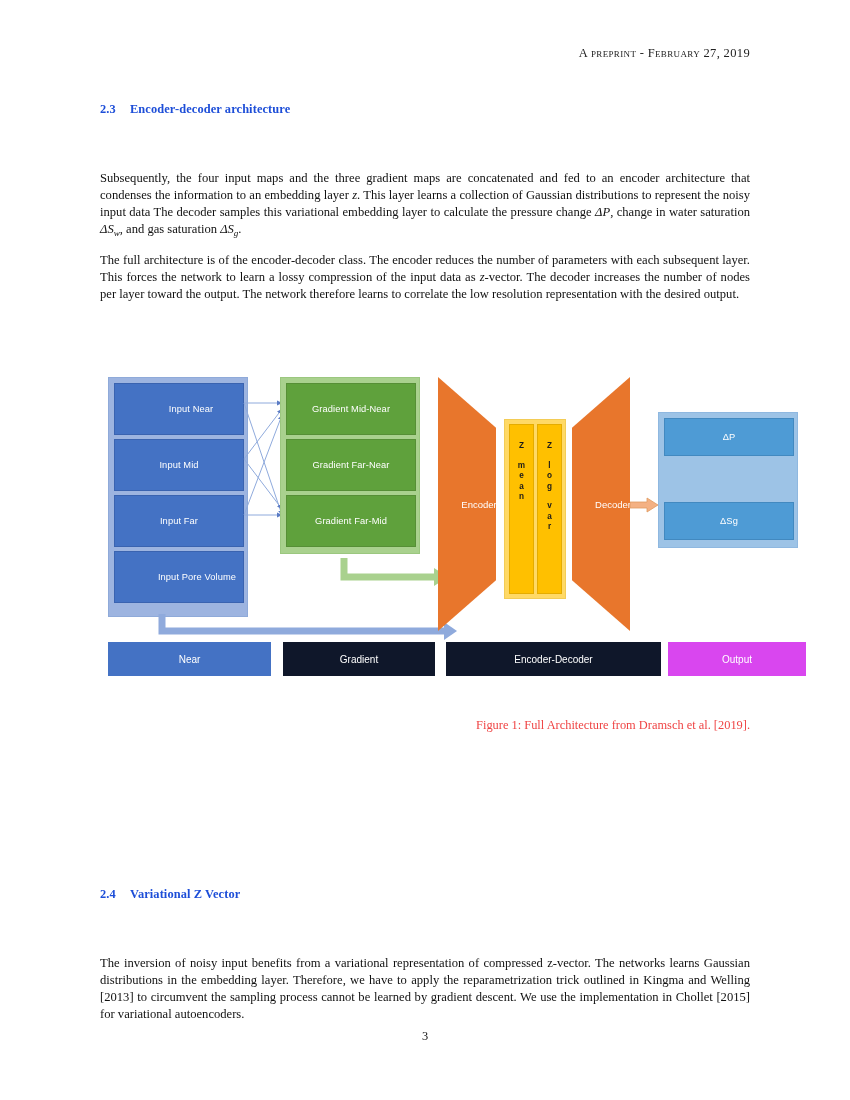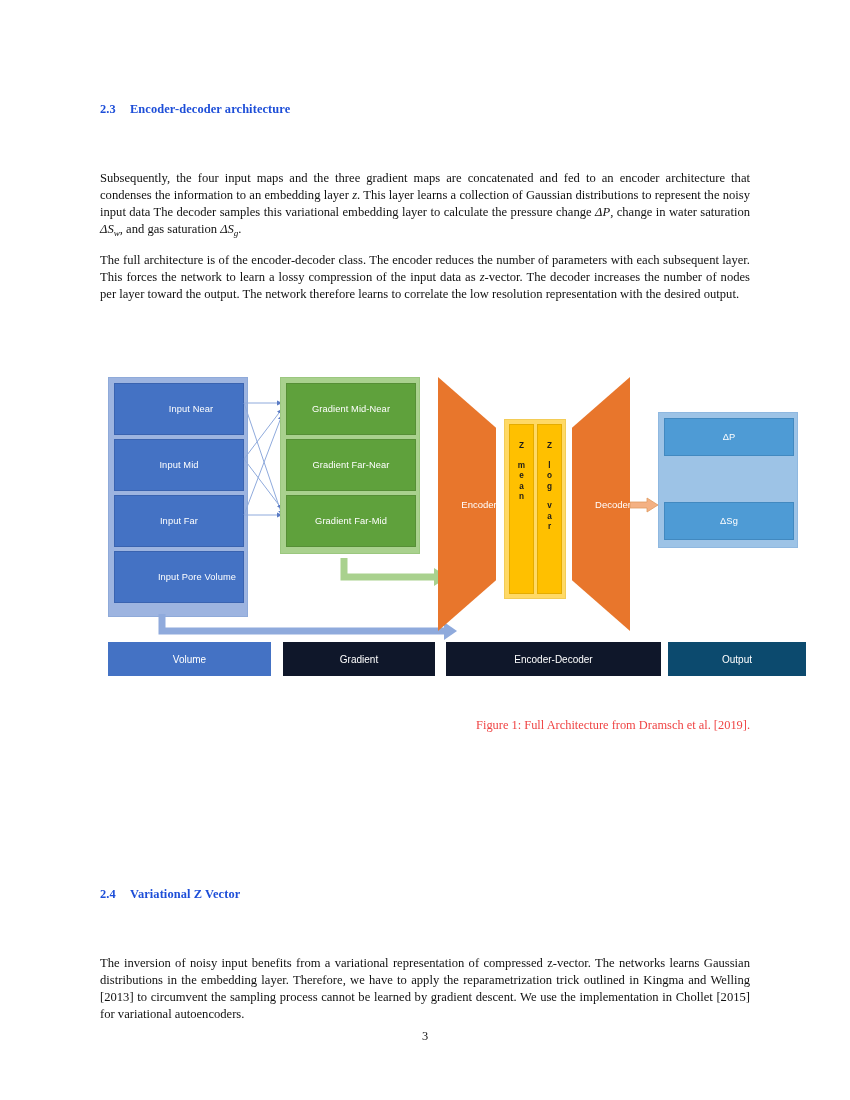--- a/index.html
+++ b/index.html
@@ -272,38 +272,39 @@
     color: #ffffff;
     font-family: "Liberation Sans", "DejaVu Sans", sans-serif;
     font-size: 10px;
     display: flex;
     align-items: center;
     justify-content: center;
   }
   .leg-input    { left: 0px;   width: 163px; background: #4472C4; }
   .leg-gradient { left: 175px; width: 152px; background: #0f172a; }
   .leg-encdec   { left: 338px; width: 215px; background: #0f172a; }
-  .leg-output   { left: 560px; width: 138px; background: #0c4a6e; }
+  .leg-output   { left: 560px; width: 138px; background: #d946ef; }
 
   
   .page-number {
     position: absolute;
     left: 0;
     top: 1029px;
     width: 850px;
     text-align: center;
     font-size: 12.4px;
     color: #111;
   }
 </style>
 </head>
 <body>
 
 <div class="page">
 
+  <div class="running-head">A preprint - February 27, 2019</div>
 
   <div class="sec-head" id="sec23">
     <span class="num">2.3</span><span>Encoder-decoder architecture</span>
   </div>
 
   <p class="para" id="para1">
     <span>Subsequently, the four input maps and the three gradient maps are concatenated and fed to an encoder architecture that condenses the information to an embedding layer </span><span class="mi">z</span><span>. This layer learns a collection of Gaussian distributions to represent the noisy input data The decoder samples this variational embedding layer to calculate the pressure change </span><span class="mi">ΔP</span><span>, change in water saturation </span><span class="mi">ΔS</span><span class="sub">w</span><span>, and gas saturation </span><span class="mi">ΔS</span><span class="sub">g</span><span>.</span>
   </p>
 
   <p class="para" id="para2">
@@ -382,21 +383,21 @@
     <svg class="arrow-small" viewBox="0 0 30 16">
       <path d="M0,5 L17,5 L17,1 L28,8 L17,15 L17,11 L0,11 z" fill="#F4B183" stroke="#e09a60" stroke-width="0.8"></path>
     </svg>
 
     <div class="out-group">
       <div class="blk blk-out ob1">ΔP</div>
       <div class="blk blk-out ob3">ΔSg</div>
     </div>
 
     <div class="legend">
-      <div class="leg leg-input">Volume</div>
+      <div class="leg leg-input">Near</div>
       <div class="leg leg-gradient">Gradient</div>
       <div class="leg leg-encdec">Encoder-Decoder</div>
       <div class="leg leg-output">Output</div>
     </div>
 
   </div>
 
   <div class="fig-caption">Figure 1: Full Architecture from Dramsch et al. [2019].</div>
 
   <div class="sec-head" id="sec24">

